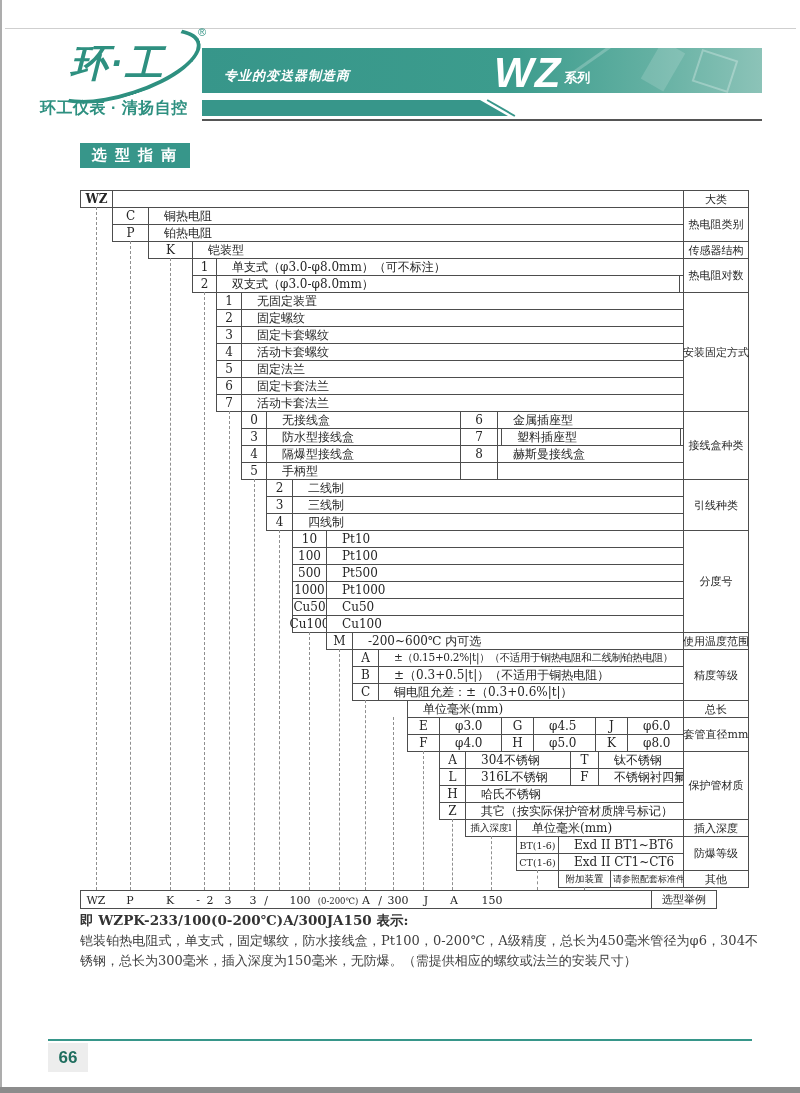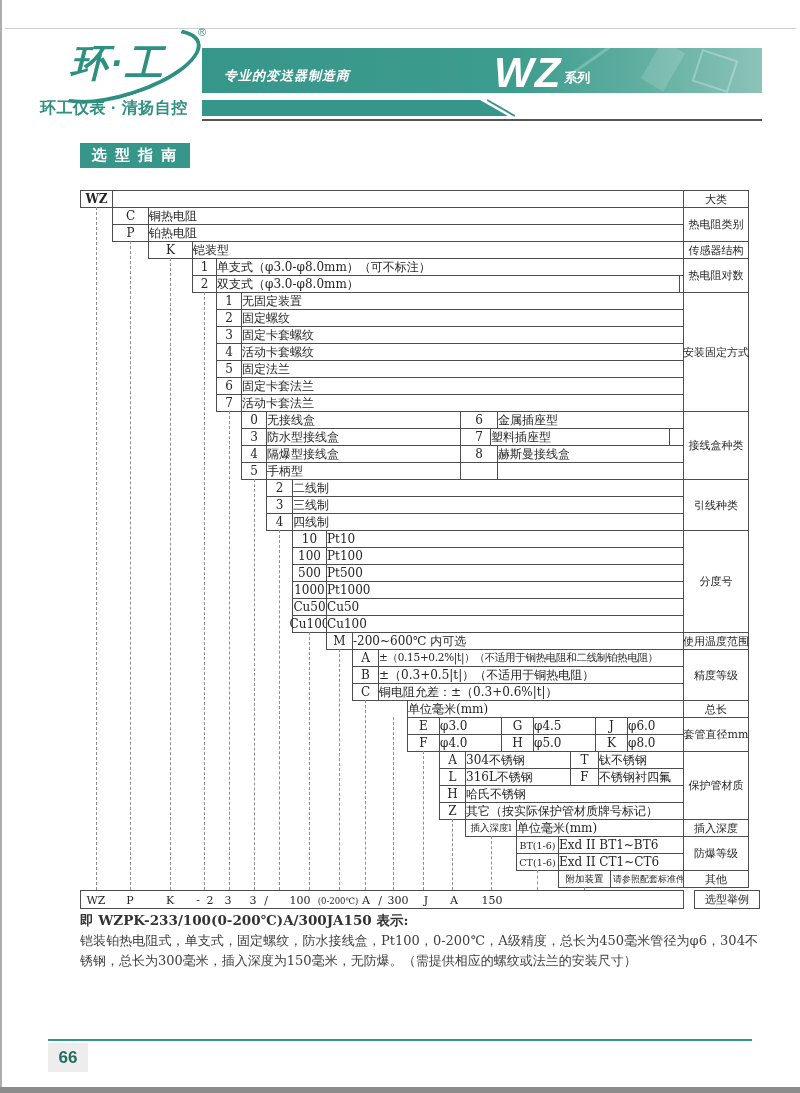--- a/index.html
+++ b/index.html
@@ -45,21 +45,21 @@
   .header-rule{left:202px;top:119px;width:560px;height:2px;background:#555;}
   
   .section-btn{left:80px;top:143px;width:110px;height:25px;background:#37968a;color:#fff;
                font-family:"Liberation Sans",sans-serif;font-weight:bold;font-size:15px;
                display:flex;align-items:center;justify-content:center;letter-spacing:2px;}
   
   .cell{position:absolute;border:1px solid #4d4d4d;box-sizing:border-box;background:#fff;
         font-size:12px;color:#262626;display:flex;align-items:center;white-space:nowrap;}
   .code{justify-content:center;}
   .code.b0{font-weight:bold;}
-  .val{padding-left:0;}
+  .val{padding-left:15px;}
   .lab{justify-content:center;font-size:11px;padding:0;}
   .sc{font-size:9.5px;}
   .st{font-size:10.5px;letter-spacing:-0.3px;}
   .xs{font-size:9px;padding-left:2px;}
   .dash{position:absolute;width:0;border-left:1px dashed #8f8f8f;}
   .exi{position:absolute;transform:translateX(-50%);font-size:11px;color:#262626;top:894px;}
   .exi.small{font-size:8.5px;top:896px;}
   
   .note-title{left:80px;top:912px;width:676px;font-weight:bold;font-size:13.5px;color:#333;}
   .note-body{left:80px;top:931px;width:678px;font-size:13px;color:#404040;line-height:19.5px;
@@ -141,21 +141,21 @@
       <div class="cell val" style="left: 241px; top: 394px; width: 443px; height: 18px;">活动卡套法兰</div>
       <div class="cell lab" style="left: 683px; top: 292px; width: 66px; height: 120px;">安装固定方式</div>
       <div class="dash" style="left: 229px; top: 411px; height: 479px;"></div>
       <div class="cell code" style="left: 241px; top: 411px; width: 26px; height: 18px;">0</div>
       <div class="cell val" style="left: 266px; top: 411px; width: 195px; height: 18px;">无接线盒</div>
       <div class="cell code" style="left: 460px; top: 411px; width: 38px; height: 18px;">6</div>
       <div class="cell val" style="left: 497px; top: 411px; width: 187px; height: 18px;">金属插座型</div>
       <div class="cell code" style="left: 241px; top: 428px; width: 26px; height: 18px;">3</div>
       <div class="cell val" style="left: 266px; top: 428px; width: 195px; height: 18px;">防水型接线盒</div>
       <div class="cell code" style="left: 460px; top: 428px; width: 38px; height: 18px;">7</div>
-      <div class="cell val" style="left: 490px; top: 428px; width: 180px; height: 18px;">塑料插座型</div>
+      <div class="cell val" style="left: 501px; top: 428px; width: 180px; height: 18px;">塑料插座型</div>
       <div class="cell code" style="left: 241px; top: 445px; width: 26px; height: 18px;">4</div>
       <div class="cell val" style="left: 266px; top: 445px; width: 195px; height: 18px;">隔爆型接线盒</div>
       <div class="cell code" style="left: 460px; top: 445px; width: 38px; height: 18px;">8</div>
       <div class="cell val" style="left: 497px; top: 445px; width: 187px; height: 18px;">赫斯曼接线盒</div>
       <div class="cell code" style="left: 241px; top: 462px; width: 26px; height: 18px;">5</div>
       <div class="cell val" style="left: 266px; top: 462px; width: 195px; height: 18px;">手柄型</div>
       <div class="cell code" style="left: 460px; top: 462px; width: 38px; height: 18px;"></div>
       <div class="cell val" style="left: 497px; top: 462px; width: 187px; height: 18px;"></div>
       <div class="cell lab" style="left: 683px; top: 411px; width: 66px; height: 69px;">接线盒种类</div>
       <div class="dash" style="left: 254px; top: 479px; height: 411px;"></div>
@@ -233,21 +233,21 @@
       <div class="cell val" style="left: 558px; top: 836px; width: 126px; height: 18px;">Exd II BT1~BT6</div>
       <div class="cell code sc" style="left: 516px; top: 853px; width: 43px; height: 18px;">CT(1-6)</div>
       <div class="cell val" style="left: 558px; top: 853px; width: 126px; height: 18px;">Exd II CT1~CT6</div>
       <div class="cell lab" style="left: 683px; top: 836px; width: 66px; height: 35px;">防爆等级</div>
       <div class="dash" style="left: 537px; top: 870px; height: 20px;"></div>
       <div class="cell code sc" style="left: 558px; top: 870px; width: 53px; height: 18px;">附加装置</div>
       <div class="cell val xs" style="left: 610px; top: 870px; width: 74px; height: 18px;">请参照配套标准件</div>
       <div class="cell lab" style="left: 683px; top: 870px; width: 66px; height: 18px;">其他</div>
       <div class="dash" style="left: 584px; top: 887px; height: 3px;"></div>
       <div class="cell val" style="left: 80px; top: 890px; width: 604px; height: 19px;"></div>
-      <div class="cell lab" style="left: 694px; top: 890px; width: 66px; height: 19px;">选型举例</div>
+      <div class="cell lab" style="left: 651px; top: 890px; width: 66px; height: 19px;">选型举例</div>
       <div class="exi" style="left: 96px;">WZ</div>
       <div class="exi" style="left: 130px;">P</div>
       <div class="exi" style="left: 170px;">K</div>
       <div class="exi" style="left: 198px;">-</div>
       <div class="exi" style="left: 210px;">2</div>
       <div class="exi" style="left: 228px;">3</div>
       <div class="exi" style="left: 253px;">3</div>
       <div class="exi" style="left: 266px;">/</div>
       <div class="exi" style="left: 300px;">100</div>
       <div class="exi small" style="left: 338px;">(0-200℃)</div>

